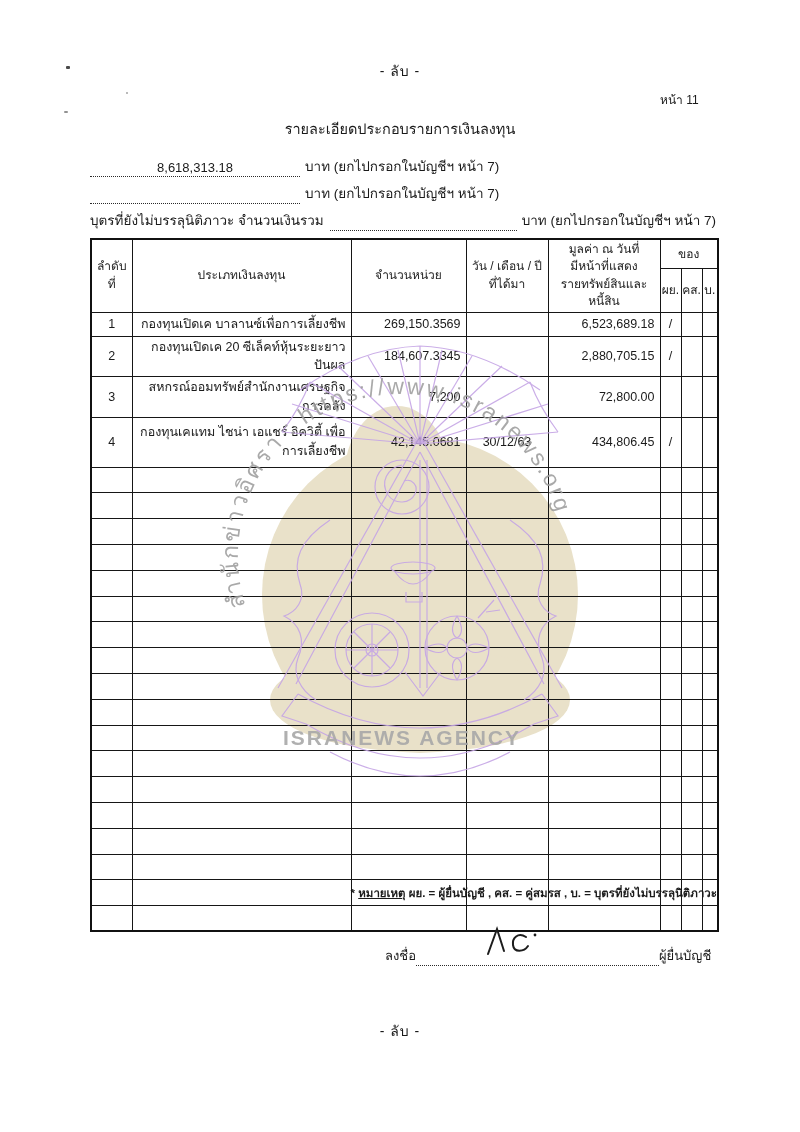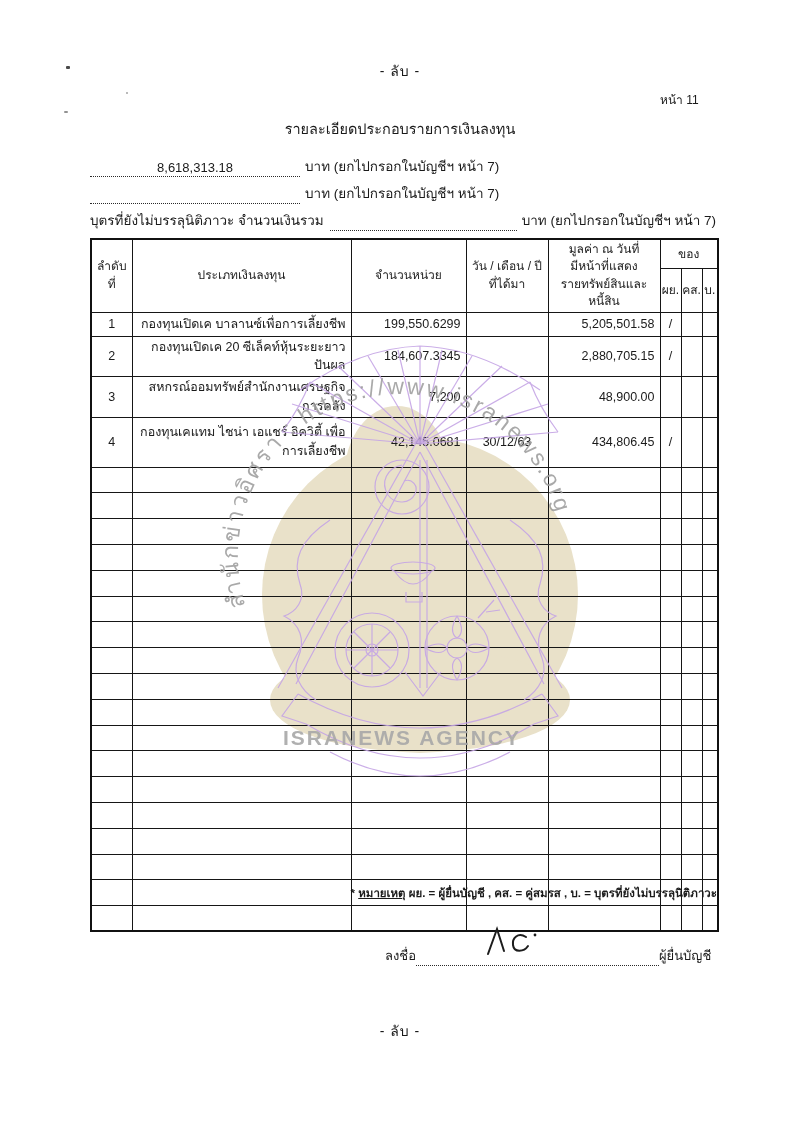--- a/index.html
+++ b/index.html
@@ -122,43 +122,43 @@
         <tr style="height:30px;">
           <th style="padding:1px 0;">ผย.</th>
           <th style="padding:1px 0;text-align:center;">คส.</th>
           <th style="padding:1px 0;">บ.</th>
         </tr>
       </thead>
       <tbody id="rows-body">
           <tr style="height: 24px;">
             <td class="td-c">1</td>
             <td class="td-l">กองทุนเปิดเค บาลานซ์เพื่อการเลี้ยงชีพ</td>
-            <td class="td-r">199,550.6299</td>
-            <td class="td-c"></td>
-            <td class="td-r">5,205,501.58</td>
+            <td class="td-r">269,150.3569</td>
+            <td class="td-c"></td>
+            <td class="td-r">6,523,689.18</td>
             <td class="td-c">/</td>
             <td class="td-c"></td>
             <td class="td-c"></td>
           </tr>
           <tr style="height: 23px;">
             <td class="td-c">2</td>
             <td class="td-l">กองทุนเปิดเค 20 ซีเล็คท์หุ้นระยะยาวปันผล</td>
             <td class="td-r">184,607.3345</td>
             <td class="td-c"></td>
             <td class="td-r">2,880,705.15</td>
             <td class="td-c">/</td>
             <td class="td-c"></td>
             <td class="td-c"></td>
           </tr>
           <tr style="height: 23px;">
             <td class="td-c">3</td>
             <td class="td-l">สหกรณ์ออมทรัพย์สำนักงานเศรษฐกิจการคลัง</td>
             <td class="td-r">7,200</td>
             <td class="td-c"></td>
-            <td class="td-r">48,900.00</td>
+            <td class="td-r">72,800.00</td>
             <td class="td-c"></td>
             <td class="td-c"></td>
             <td class="td-c"></td>
           </tr>
           <tr style="height: 50px;">
             <td class="td-c">4</td>
             <td class="td-l">กองทุนเคแทม ไชน่า เอแชร์ อิควิตี้ เพื่อการเลี้ยงชีพ</td>
             <td class="td-r">42,145.0681</td>
             <td class="td-c">30/12/63</td>
             <td class="td-r">434,806.45</td>

